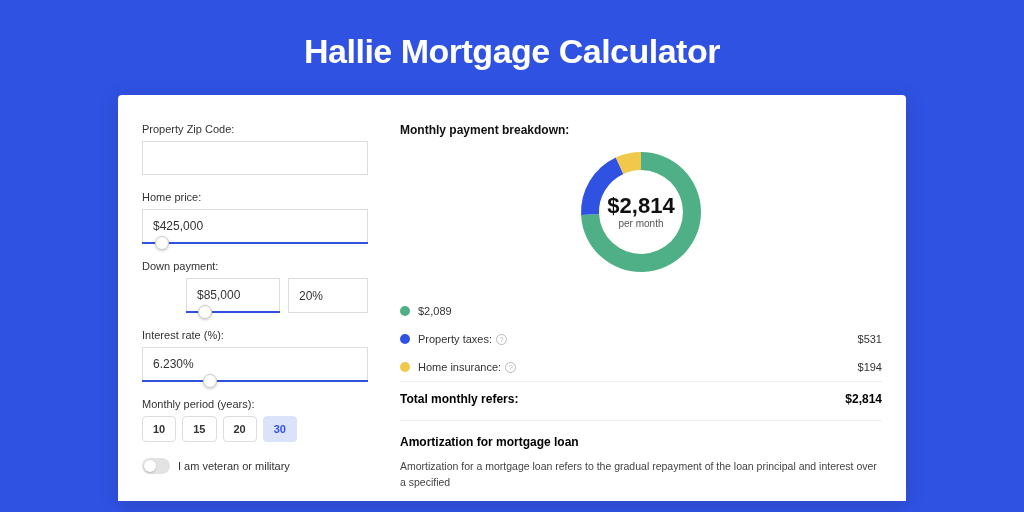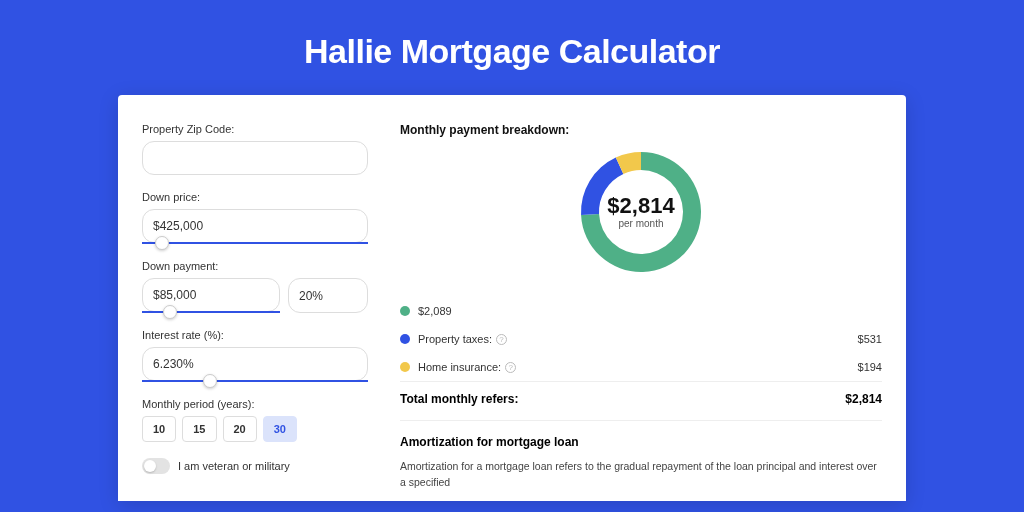--- a/index.html
+++ b/index.html
@@ -37,21 +37,21 @@
   }
   .field-label {
     font-size: 11px;
     color: #333;
     margin-bottom: 6px;
     display: block;
   }
   .field-input {
     width: 100%;
     border: 1px solid #ddd;
-    border-radius: 12px;
+    border-radius: 0;
     padding: 9px 10px;
     font-size: 12px;
     color: #333;
     background: #fff;
     outline: none;
   }
   .field-group { margin-bottom: 16px; position: relative; }
   .slider-track {
     height: 2px;
     background: #3052e3;
@@ -62,21 +62,21 @@
     width: 14px;
     height: 14px;
     border-radius: 50%;
     background: #fff;
     border: 1px solid #ccc;
     box-shadow: 0 1px 3px rgba(0,0,0,0.2);
     position: absolute;
     top: -6px;
     transform: translateX(-50%);
   }
-  .down-payment-row { display: flex; gap: 8px; }
+  .down-payment-row { display: flex; gap: 8px; margin-left: 44px; }
   .down-payment-row .amount { flex: 1; }
   .down-payment-row .pct { width: 80px; }
   .period-buttons { display: flex; gap: 6px; }
   .period-btn {
     border: 1px solid #ddd;
     background: #fff;
     border-radius: 4px;
     padding: 6px 10px;
     font-size: 11px;
     font-weight: 700;
@@ -173,21 +173,21 @@
 <div class="card">
 
   <div class="left-panel">
 
     <div class="field-group">
       <label class="field-label">Property Zip Code:</label>
       <input class="field-input" value="" style="">
     </div>
 
     <div class="field-group">
-      <label class="field-label">Down price:</label>
+      <label class="field-label">Home price:</label>
       <input class="field-input" value="$425,000" style="">
       <div class="slider-track">
         <div class="slider-thumb" id="thumb-home" style="left: 9%;"></div>
       </div>
     </div>
 
     <div class="field-group">
       <label class="field-label">Down payment:</label>
       <div class="down-payment-row">
         <div class="amount">

